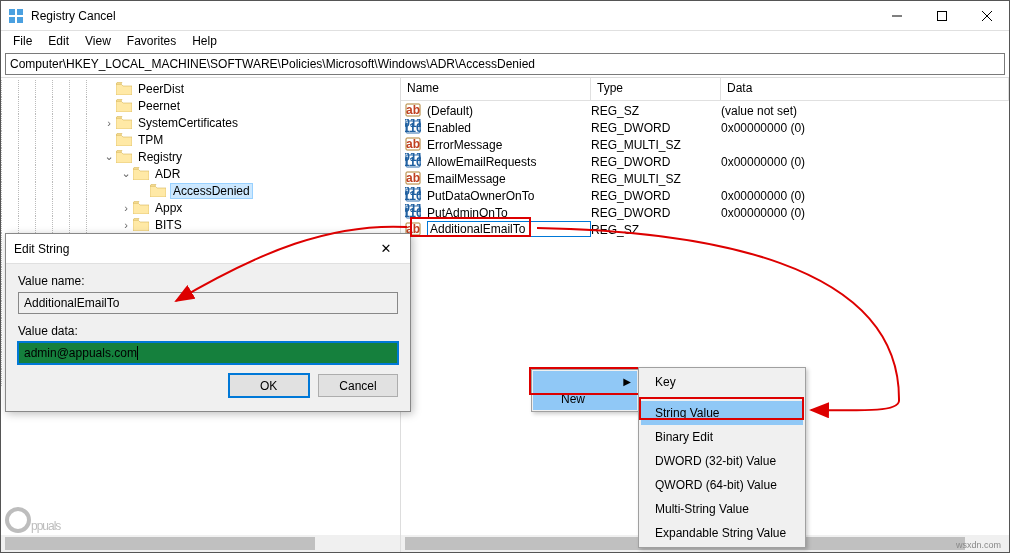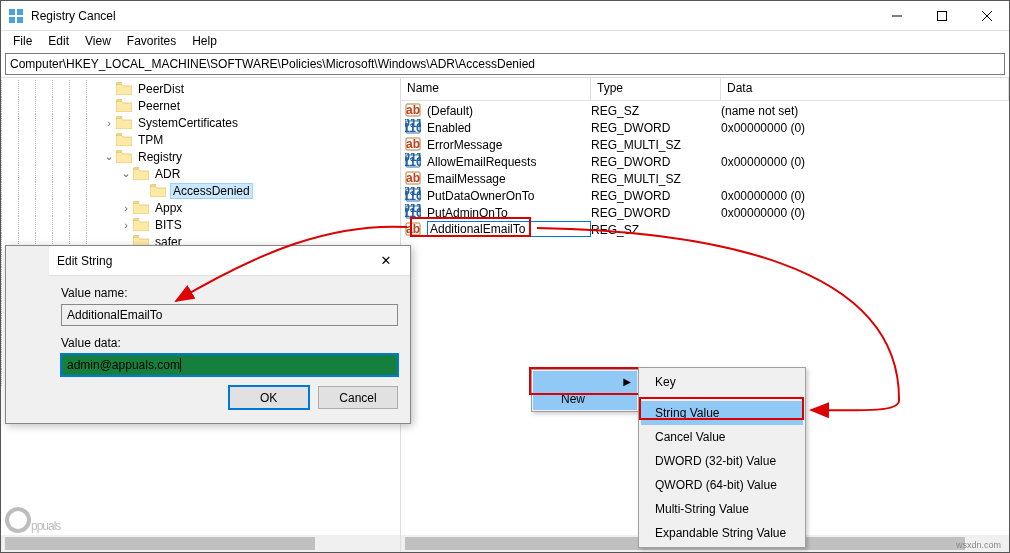--- a/index.html
+++ b/index.html
@@ -54,21 +54,21 @@
 .ctx { position: absolute; background: #f0f0f0; border: 1px solid #a0a0a0; box-shadow: 2px 2px 4px rgba(0,0,0,0.2); }
 .ctx-parent { left: 530px; top: 368px; width: 108px; }
 .ctx-item { padding: 21px 20px 4px 28px; position: relative; }
 .ctx-item.hl { background: #90c8f6; }
 .ctx-item .arrow { position: absolute; right: 6px; top: 5px; font-size: 10px; }
 .ctx-sub { left: 637px; top: 366px; width: 168px; padding: 2px; }
 .ctx-sub .ctx-item { padding: 5px 14px 5px 14px; }
 .ctx-sub .sep { height: 1px; background: #d0d0d0; margin: 3px 2px; }
 
 
-.dialog { position: absolute; left: 4px; top: 244px; width: 406px; background: #f0f0f0; border: 1px solid #888; box-shadow: 2px 2px 8px rgba(0,0,0,0.25); padding-left: 43px; }
+.dialog { position: absolute; left: 4px; top: 232px; width: 406px; background: #f0f0f0; border: 1px solid #888; box-shadow: 2px 2px 8px rgba(0,0,0,0.25); }
 .dlg-title { height: 30px; display: flex; align-items: center; padding: 0 8px; background: #fff; border-bottom: 1px solid #e0e0e0; }
 .dlg-title .t { flex: 1; }
 .dlg-close { width: 32px; text-align: center; font-size: 13px; }
 .dlg-body { padding: 10px 12px 14px; }
 .dlg-lbl { margin-bottom: 4px; }
 .dlg-input { width: 100%; border: 1px solid #888; padding: 3px 5px; font-size: 12px; background: #15803d; margin-bottom: 10px; }
 .dlg-input.focus { border: 1px solid #0078d7; outline: 1px solid #0078d7; }
 .dlg-btns { text-align: right; }
 .dlg-btns button { width: 80px; height: 23px; margin-left: 6px; background: #e1e1e1; border: 1px solid #adadad; font-size: 12px; }
 .dlg-btns button.def { border: 1px solid #0078d7; outline: 1px solid #0078d7; }
@@ -446,21 +446,21 @@
     <div class="list-body" id="values">
         <div class="val-row">
           <span class="icn">
             <svg width="16" height="16">
               <rect x="1" y="2" width="14" height="12" rx="1" fill="#fff" stroke="#b08030"></rect>
               <text x="8" y="12" text-anchor="middle" font-size="8" fill="#c04020" font-weight="bold">ab</text>
             </svg>
           </span>
           <span class="nm">(Default)</span>
           <span class="tp">REG_SZ</span>
-          <span class="dt">(name not set)</span>
+          <span class="dt">(value not set)</span>
         </div>
         <div class="val-row">
           <span class="icn">
             <svg width="16" height="16">
               <rect x="1" y="2" width="14" height="12" rx="1" fill="#fff" stroke="#3070b0"></rect>
               <text x="8" y="8" text-anchor="middle" font-size="5" fill="#2060a0" font-weight="bold">011</text>
               <text x="8" y="13" text-anchor="middle" font-size="5" fill="#2060a0" font-weight="bold">110</text>
             </svg>
           </span>
           <span class="nm">Enabled</span>
@@ -554,21 +554,21 @@
     <span>New</span>
     <span class="arrow">▶</span>
   </div>
 </div>
 <div style="position:absolute; left:528px; top:366px; width:112px; height:28px; border:2px solid #d00; pointer-events:none;"></div>
 
 <div class="ctx ctx-sub">
   <div class="ctx-item">Key</div>
   <div class="sep"></div>
   <div class="ctx-item hl">String Value</div>
-  <div class="ctx-item">Cancel Value</div>
+  <div class="ctx-item">Binary Edit</div>
   <div class="ctx-item">DWORD (32-bit) Value</div>
   <div class="ctx-item">QWORD (64-bit) Value</div>
   <div class="ctx-item">Multi-String Value</div>
   <div class="ctx-item">Expandable String Value</div>
 </div>
 <div style="position:absolute; left:638px; top:396px; width:165px; height:23px; border:2px solid #d00; pointer-events:none;"></div>
 
 <div class="dialog">
   <div class="dlg-title">
     <span class="t">Edit String</span>

